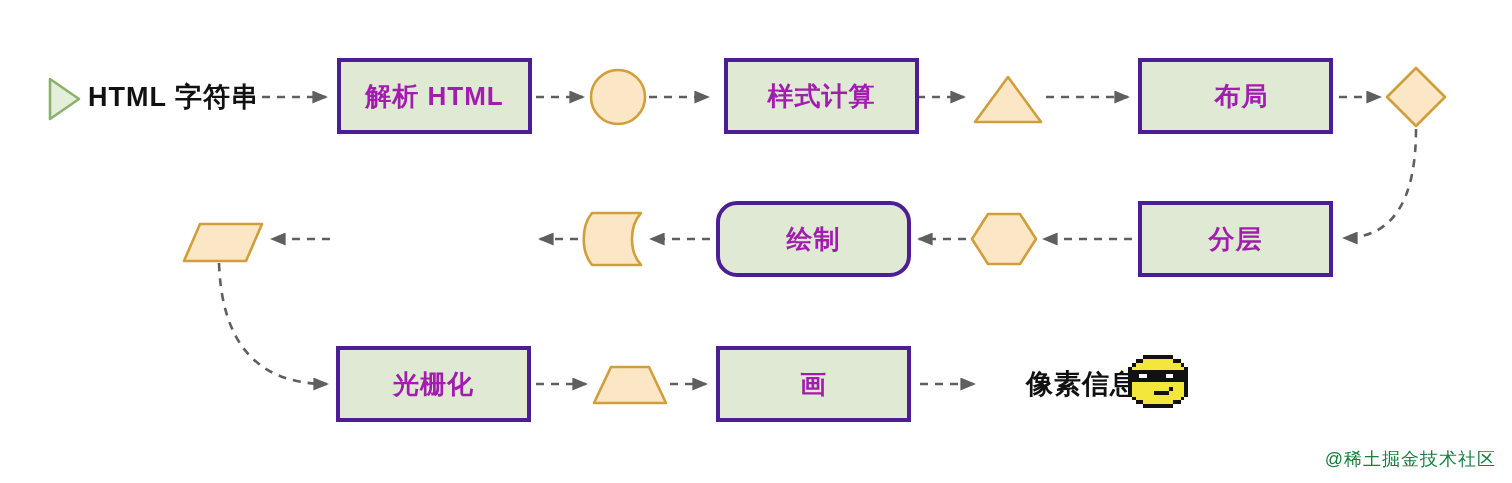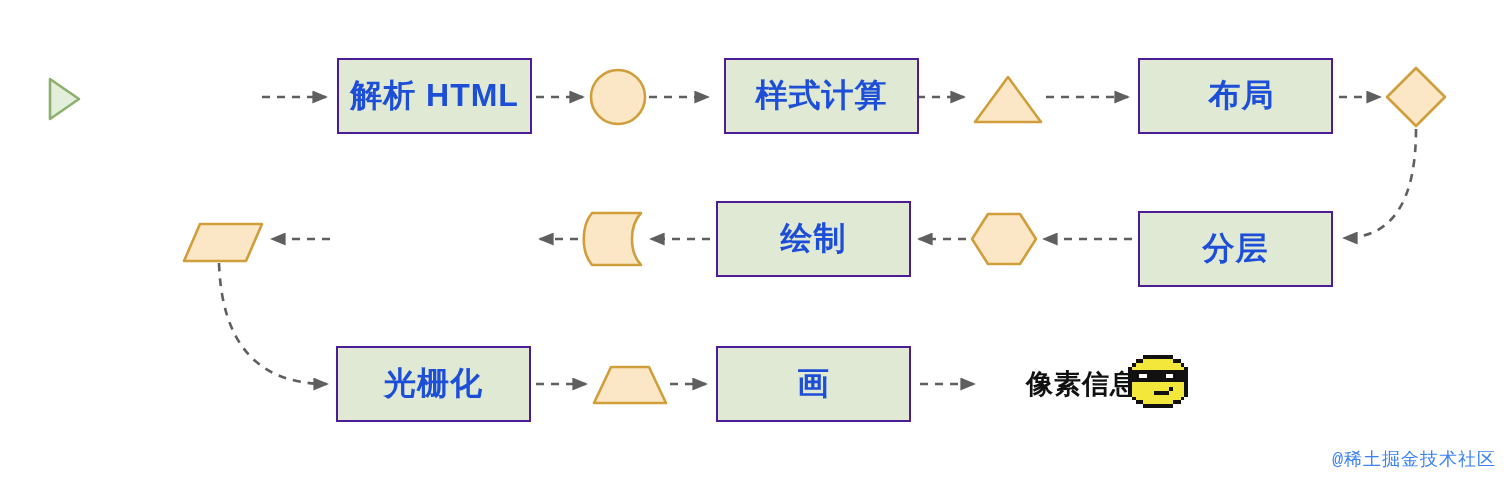--- a/index.html
+++ b/index.html
@@ -8,35 +8,35 @@
     width:1512px;height:483px;
     background:#ffffff;
     font-family:"Liberation Sans","DejaVu Sans",sans-serif;
     overflow:hidden;
   }
   #wires{position:absolute;left:0;top:0;width:1512px;height:483px;}
   .node{
     position:absolute;
     width:195px;height:76px;
     background:#dfe9d3;
-    border:2px solid #4c1d95;
+    border:4px solid #4c1d95;
     box-sizing:border-box;
     display:flex;align-items:center;justify-content:center;
-    font-size:32px;font-weight:600;color:#1d4ed8;
+    font-size:26px;font-weight:600;color:#a21caf;
     letter-spacing:1px;
   }
   .flowlabel{
     position:absolute;
     font-size:27px;font-weight:600;color:#111;
     letter-spacing:1px;white-space:nowrap;
     display:flex;align-items:center;height:40px;
   }
   .watermark{
     position:absolute;right:16px;bottom:12px;
-    font-size:18px;color:#3b82f6;letter-spacing:1px;font-family:Liberation Mono, monospace;
+    font-size:18px;color:#15803d;letter-spacing:1px;
   }
   .emoji{position:absolute;left:1128px;top:355px;}
 </style>
 </head>
 <body>
 
 <div id="canvas">
 
   <svg id="wires" viewBox="0 0 1512 483" xmlns="http://www.w3.org/2000/svg">
     <defs>
@@ -73,25 +73,26 @@
       <polygon points="200,224 262,224 246,261 184,261"></polygon>
       <polygon points="611,367 649,367 666,403 594,403"></polygon>
     </g>
 
     <polygon points="50,79 79,99 50,119" fill="#e4efdb" stroke="#8cb06d" stroke-width="2.6" stroke-linejoin="round"></polygon>
   </svg>
 
   <div class="node" style="left:337px;top:58px;">解析 HTML</div>
   <div class="node" style="left:716px;top:58px;margin-left:8px;">样式计算</div>
   <div class="node" style="left:1138px;top:58px;padding-left:12px;">布局</div>
-  <div class="node" style="left:1138px;top:211px;">分层</div>
-  <div class="node" style="left:716px;top:201px;">绘制</div>
+  <div class="node" style="left:1138px;top:201px;">分层</div>
+  <div class="node" style="left:716px;top:201px;border-radius:21px;">绘制</div>
   <div class="node" style="left:336px;top:346px;">光栅化</div>
   <div class="node" style="left:716px;top:346px;">画</div>
 
+  <div class="flowlabel" style="left:88px;top:77px;">HTML 字符串</div>
   <div class="flowlabel" style="left:995px;top:364px;margin-left:31px;">像素信息</div>
 
   <svg class="emoji" width="60" height="53" viewBox="0 0 64 56" shape-rendering="crispEdges" xmlns="http://www.w3.org/2000/svg">
 
     <g fill="#f3e73c">
       <rect x="16" y="4" width="32" height="4"></rect>
       <rect x="8" y="8" width="48" height="4"></rect>
       <rect x="4" y="12" width="56" height="4"></rect>
       <rect x="4" y="28" width="56" height="16"></rect>
       <rect x="8" y="44" width="48" height="4"></rect>

